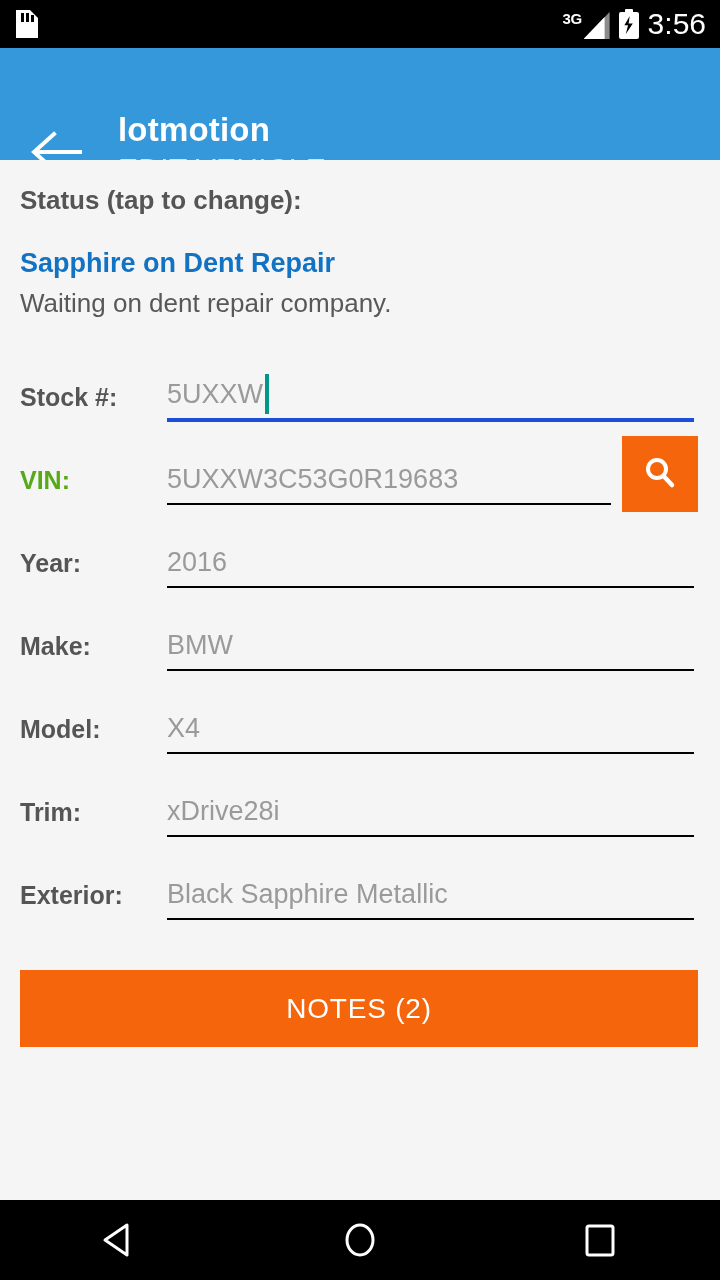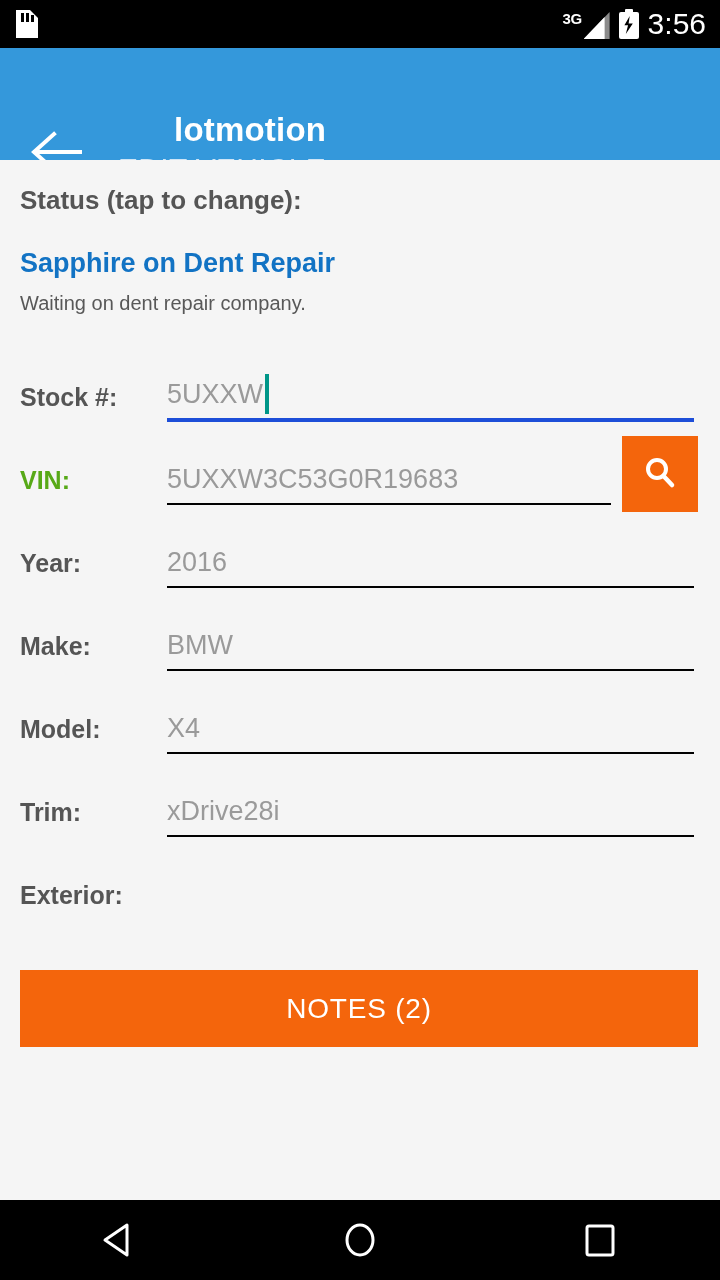--- a/index.html
+++ b/index.html
@@ -58,38 +58,38 @@
   
   .appbar {
     position:absolute; top:48px; left:0; width:720px; height:112px;
     background:#3498db;
   }
   .back-btn {
     position:absolute; left:30px; top:82px; width:56px; height:44px;
   }
   .appbar-titles { position:absolute; left:118px; top:62px; }
   .app-title {
-    color:#ffffff; font-size:33px; font-weight:700; line-height:40px; letter-spacing:0.2px;text-align:right;
+    color:#ffffff; font-size:33px; font-weight:700; line-height:40px; letter-spacing:0.2px;
   }
   .app-subtitle {
     color:#cfe5f6; font-size:30px; font-weight:400; line-height:38px; letter-spacing:0.3px;
   }
 
   
   .content { position:absolute; top:160px; left:0; width:720px; height:1040px; background:#f5f5f5; }
 
   .status-block { position:absolute; left:20px; top:24px; width:680px; }
   .status-label {
     color:#555555; font-size:26px; font-weight:700; line-height:32px;
   }
   .status-value {
     color:#1273c4; font-size:27px; font-weight:700; line-height:34px; margin-top:30px;
   }
   .status-desc {
-    color:#585858; font-size:20px; font-weight:400; line-height:34px; margin-top:6px;
+    color:#585858; font-size:26px; font-weight:400; line-height:34px; margin-top:6px;
   }
 
   .form { position:absolute; left:0; top:197px; width:720px; }
   .field-row { position:relative; height:83px; }
   .field-label {
     position:absolute; left:20px; bottom:29px;
     color:#555555; font-size:25px; font-weight:700; line-height:28px; white-space:nowrap;
   }
   .field-label.ok { color:#57a917; }
   .field-input {
@@ -225,20 +225,23 @@
 
       <div class="field-row">
         <span class="field-label">Trim:</span>
         <div class="field-input">
           <span class="val">xDrive28i</span>
         </div>
       </div>
 
       <div class="field-row">
         <span class="field-label">Exterior:</span>
+        <div class="field-input">
+          <span class="val">Black Sapphire Metallic</span>
+        </div>
       </div>
 
     </div>
 
     <button class="notes-btn">NOTES (2)</button>
 
   </div>
 
   <div class="navbar">
     <div class="nav-btn">

